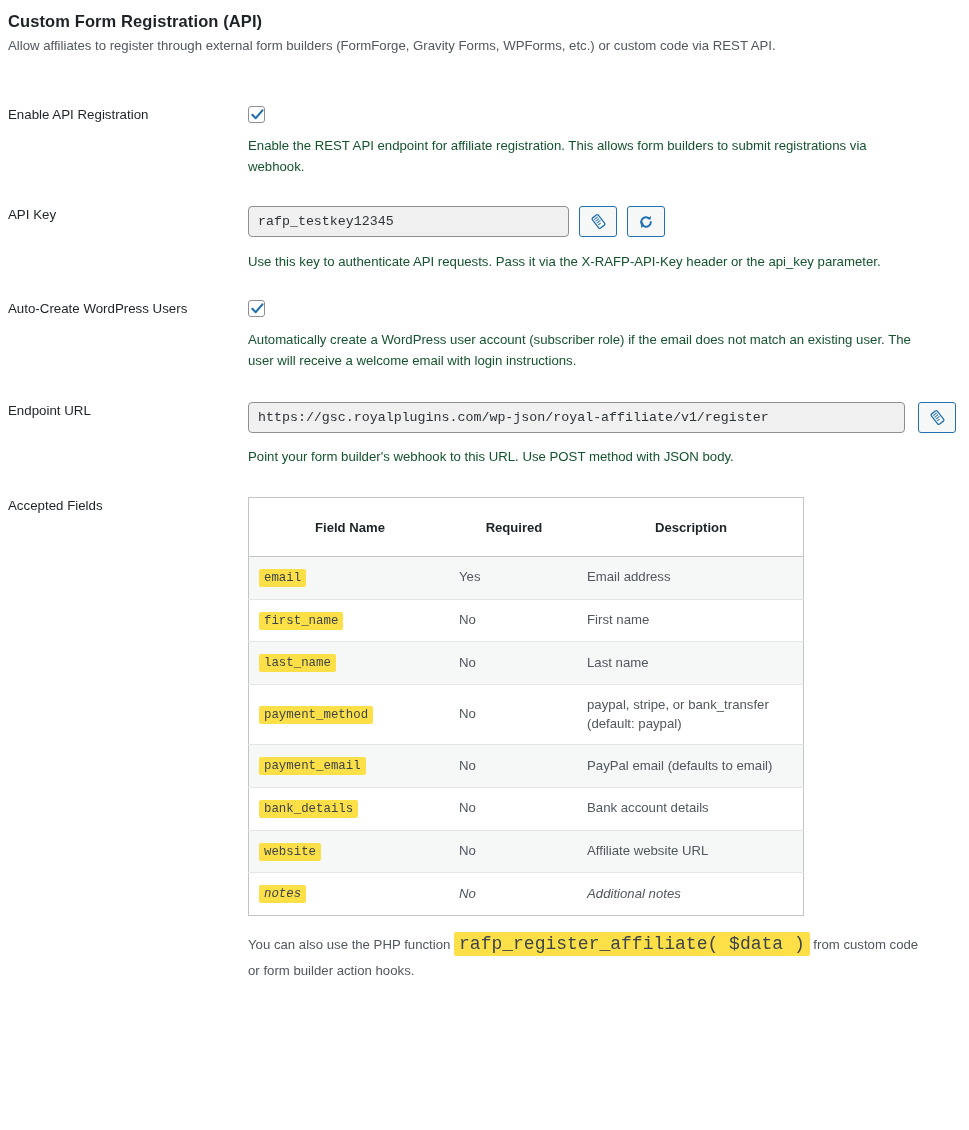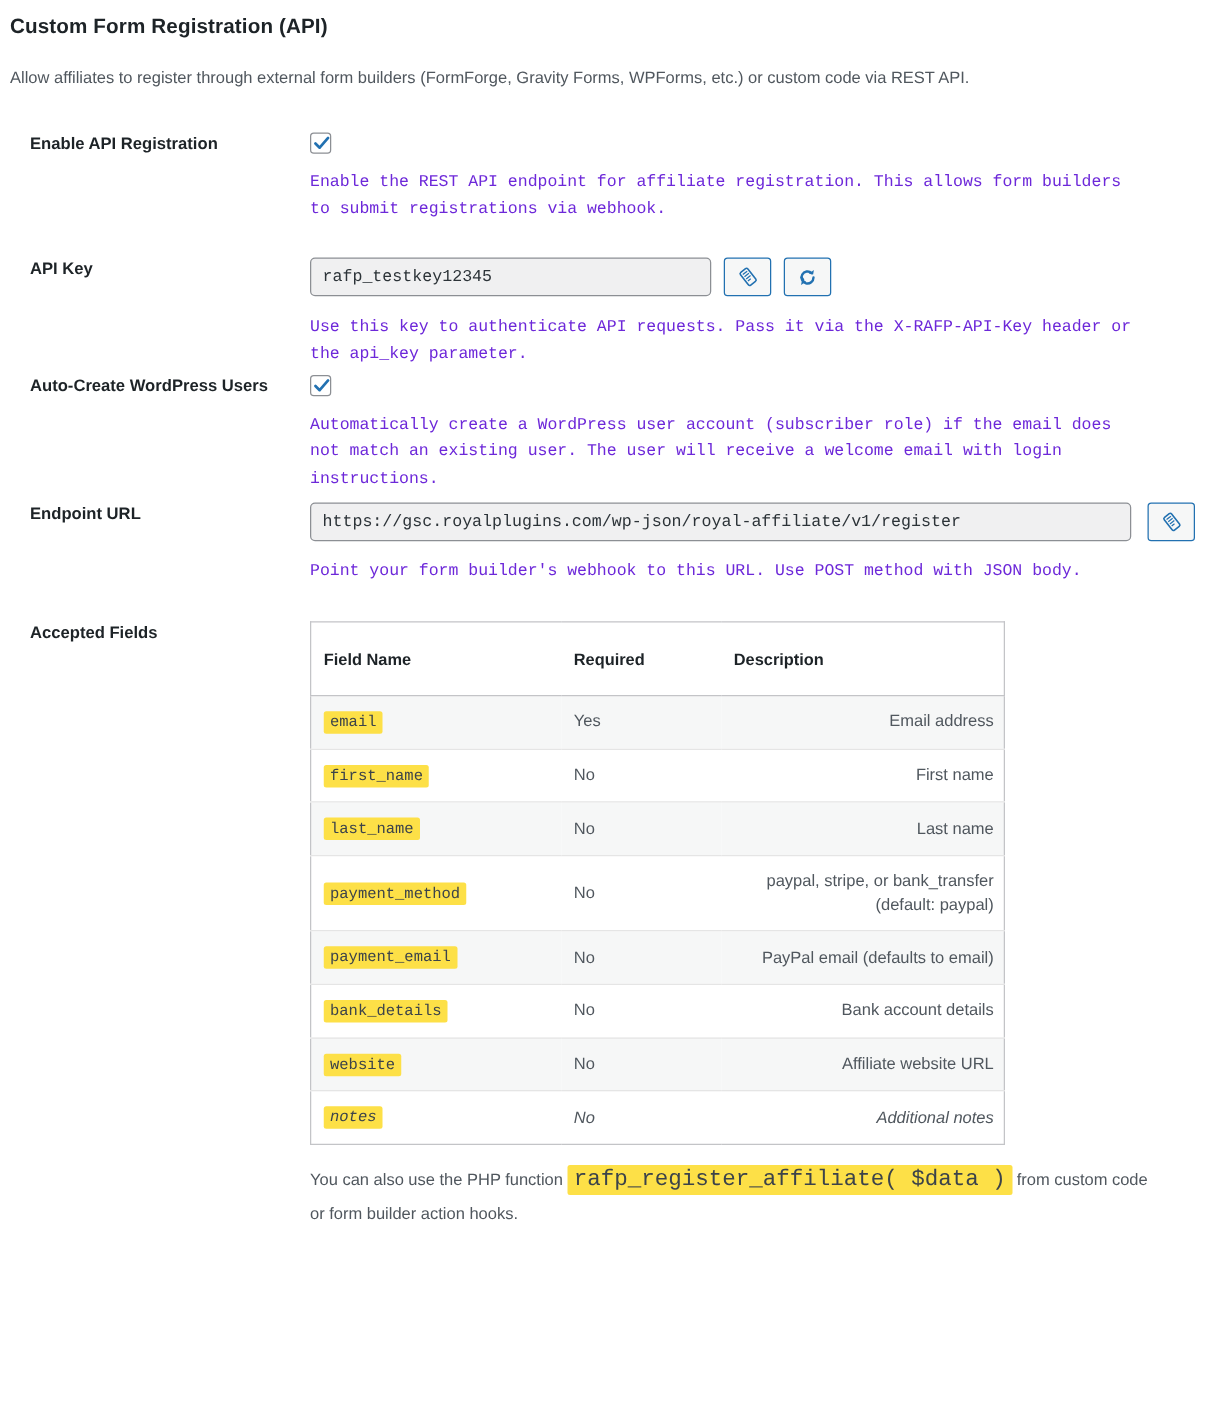--- a/index.html
+++ b/index.html
@@ -31,56 +31,55 @@
     top: 12px;
     font-size: 16.5px;
     font-weight: 700;
     color: #1d2327;
     letter-spacing: 0.1px;
     line-height: 1.2;
   }
   .section-desc {
     position: absolute;
     left: 8px;
-    top: 52px;
+    top: 36px;
     font-size: 13.2px;
     color: #50575e;
     line-height: 1.5;
     text-align: right;
   }
 
   
   .form-row {
     position: absolute;
     left: 0;
     width: 969px;
   }
   .row-label {
     position: absolute;
-    left: 24px;
+    left: 8px;
     top: 0;
     width: 230px;
     font-size: 13.3px;
-    font-weight: 700;
+    font-weight: 400;
     color: #1d2327;
     line-height: 1.35;
   }
   .row-field {
     position: absolute;
     left: 248px;
     top: 0;
     width: 712px;
   }
 
   .help-text {
     font-size: 13.2px;
-    color: #6d28d9;
+    color: #14532d;
     line-height: 1.62;
     max-width: 672px;
-    font-family: Liberation Mono, monospace;
   }
 
   
   .cb {
     width: 17px;
     height: 17px;
     box-sizing: border-box;
     border: 1px solid #8c8f94;
     border-radius: 3px;
     background: #ffffff;
@@ -141,21 +140,21 @@
 
   
   .fields-table {
     border-collapse: collapse;
     border: 1px solid #c3c4c7;
     width: 500px;
     background: #ffffff;
     table-layout: fixed;
   }
   .fields-table th {
-    text-align: left;
+    text-align: center;
     font-size: 13.1px;
     font-weight: 700;
     color: #1d2327;
     padding: 10px 8px 10px 10px;
     border-bottom: 1px solid #c3c4c7;
     background: #ffffff;
     vertical-align: middle;
     height: 38px;
   }
   .fields-table td {
@@ -163,21 +162,21 @@
     color: #50575e;
     padding: 11px 8px 11px 10px;
     border-bottom: 1px solid #e5e5e5;
     vertical-align: middle;
     line-height: 1.42;
   }
   .fields-table tbody tr:last-child td { border-bottom: none; font-style: italic; }
   .fields-table tbody tr.alt td { background: #f6f7f7; }
   .col-field { width: 182px; }
   .col-req   { width: 110px; }
-  .col-desc  { width: 208px; text-align: right; }
+  .col-desc  { width: 208px; }
 
   code.inline {
     font-family: "Liberation Mono", monospace;
     font-size: 12.4px;
     background: #fde047;
     color: #3c434a;
     padding: 2px 5px;
     border-radius: 2px;
     white-space: nowrap;
   }

